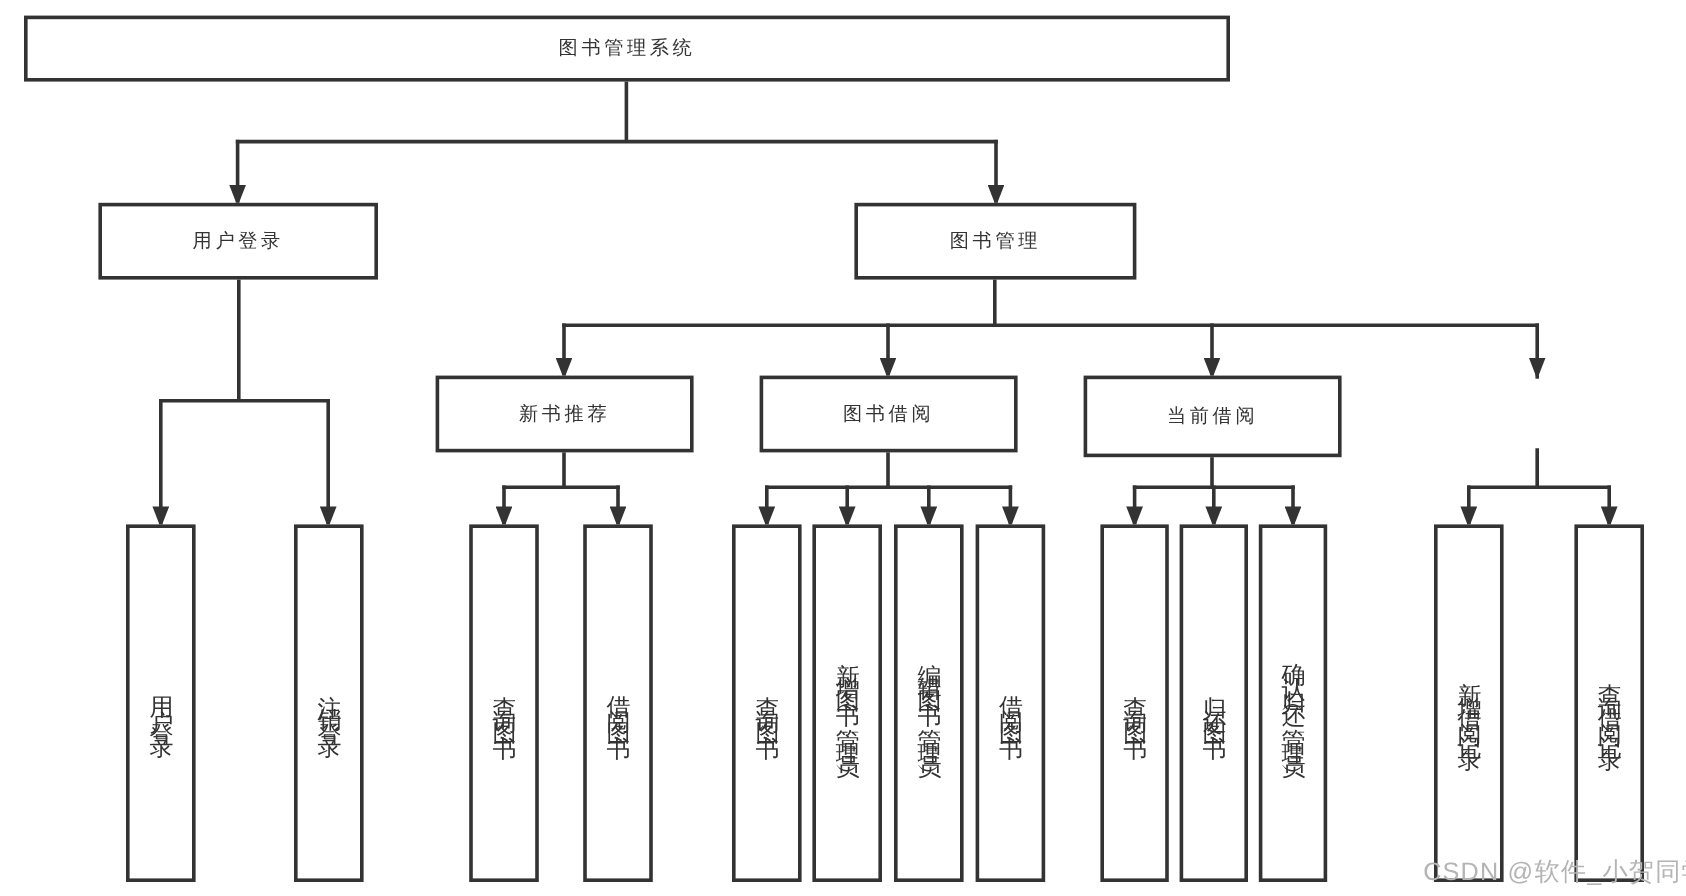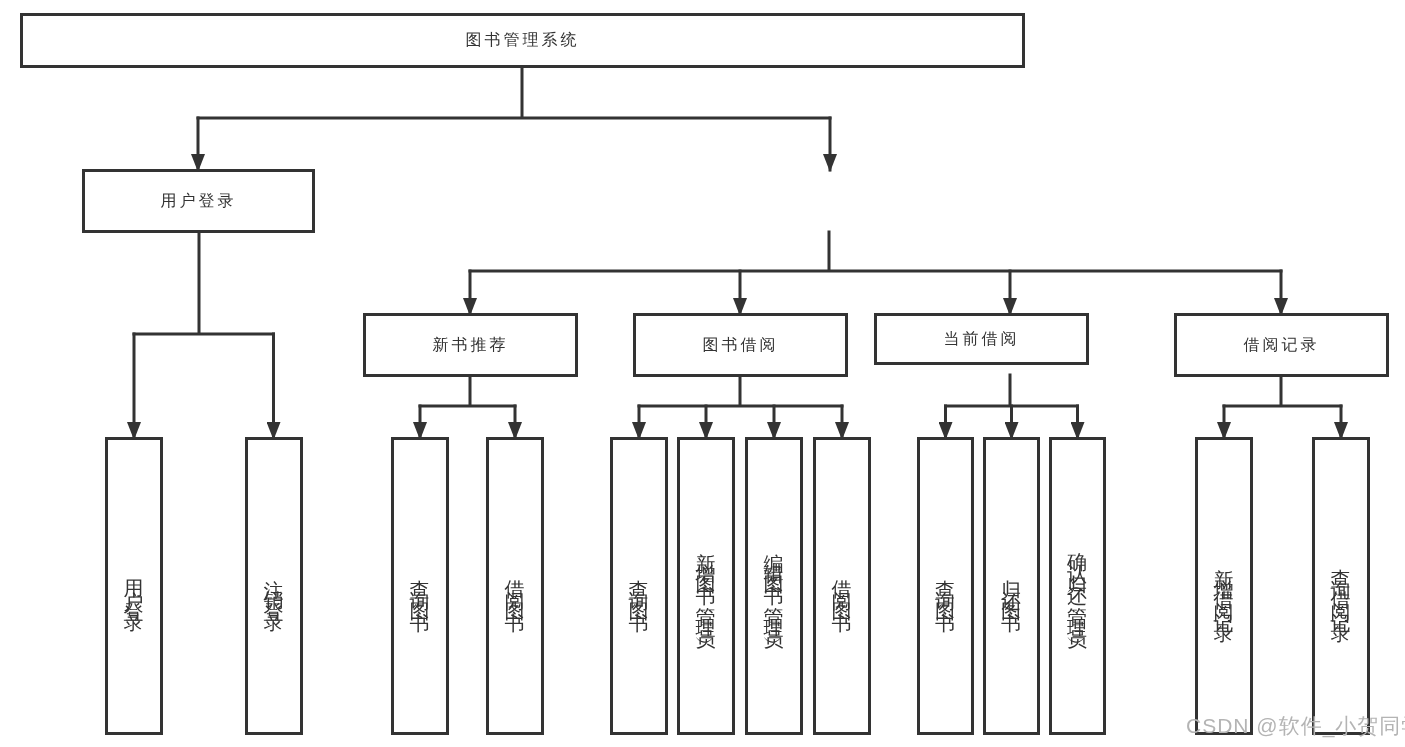--- a/index.html
+++ b/index.html
@@ -85,32 +85,32 @@
     </g>
   </svg>
 
   <div class="node h" style="left:20px;top:13px;width:1005px;height:55px">
     <span>图书管理系统</span>
   </div>
 
   <div class="node h" style="left:82px;top:169px;width:233px;height:64px">
     <span>用户登录</span>
   </div>
+  <div class="node h" style="left:712px;top:169px;width:235px;height:64px">
+    <span>图书管理</span>
+  </div>
 
   <div class="node h" style="left:363px;top:313px;width:215px;height:64px">
     <span>新书推荐</span>
   </div>
   <div class="node h" style="left:633px;top:313px;width:215px;height:64px">
     <span>图书借阅</span>
   </div>
-  <div class="node h" style="left:874px;top:313px;width:215px;height:52px">
+  <div class="node h" style="left:903px;top:313px;width:215px;height:68px">
     <span>当前借阅</span>
-  </div>
-  <div class="node h" style="left:1174px;top:313px;width:215px;height:64px">
-    <span>借阅记录</span>
   </div>
 
   <div class="node v" style="left:105px;top:437px;width:58px;height:298px">
     <span>用户登录</span>
   </div>
   <div class="node v" style="left:245px;top:437px;width:58px;height:298px">
     <span>注销登录</span>
   </div>
 
   <div class="node v" style="left:391px;top:437px;width:58px;height:298px">

